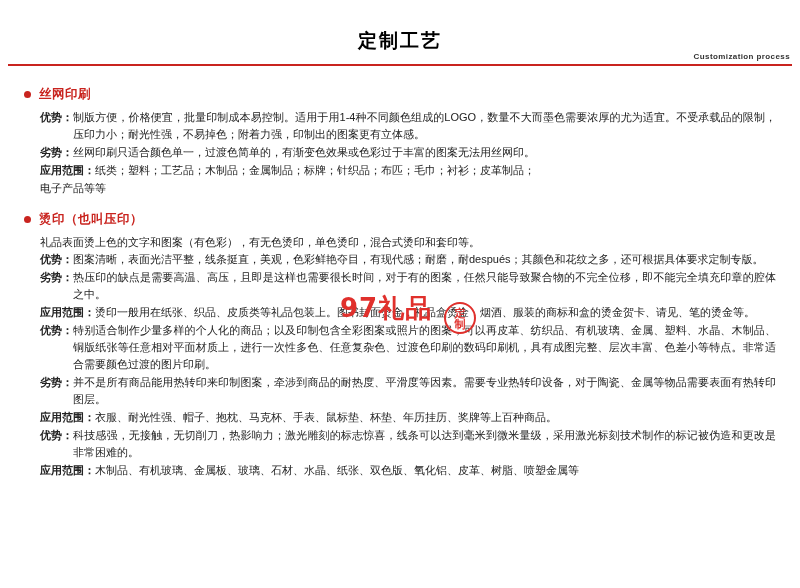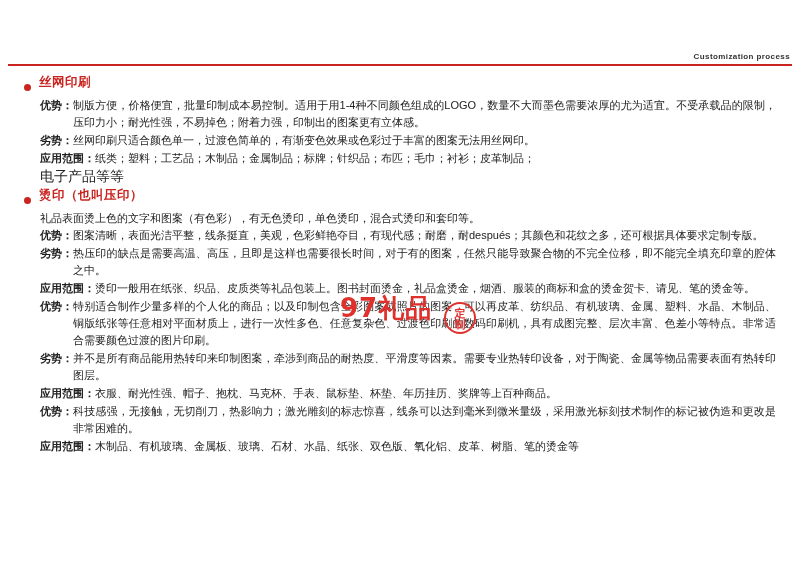--- a/index.html
+++ b/index.html
@@ -54,22 +54,22 @@
     height: 2px;
     background: #c9241f;
   }
   
   .section {
     margin: 0 0 0 0;
     padding: 0 0 0 0;
   }
   .sec-head {
     display: flex;
-    align-items: flex-end;
-    margin: 2px 0 6px 24px;
+    align-items: center;
+    margin: 14px 0 6px 24px;
   }
   .bullet {
     width: 7px;
     height: 7px;
     border-radius: 50%;
     background: #c9241f;
     margin-right: 8px;
     flex: 0 0 auto;
   }
   .sec-title {
@@ -96,21 +96,21 @@
     font-weight: bold;
   }
   .row-text {
     flex: 1 1 auto;
     font-size: 11px;
     line-height: 17px;
     color: #222222;
     text-align: justify;
   }
   .row-cont {
-    font-size: 14px;
+    font-size: 11px;
     line-height: 17px;
     color: #222222;
   }
   .plain {
     margin-left: 40px;
     margin-right: 24px;
     font-size: 11px;
     line-height: 17px;
     color: #222222;
   }
@@ -146,20 +146,21 @@
     padding-top: 4px;
     box-sizing: border-box;
   }
 </style>
 </head>
 <body>
 
 <div class="page">
 
   <div class="header">
+    <div class="header-title">定制工艺</div>
     <div class="header-sub">Customization process</div>
     <div class="header-rule"></div>
   </div>
 
   <div class="section">
     <div class="sec-head">
       <span class="bullet"></span>
       <span class="sec-title">丝网印刷</span>
     </div>
     <div class="rows">
@@ -219,21 +220,21 @@
   </div>
 
   <div class="section">
     <div class="rows">
       <div class="row">
         <span class="row-label">优势：</span>
         <span class="row-text">科技感强，无接触，无切削刀，热影响力；激光雕刻的标志惊喜，线条可以达到毫米到微米量级，采用激光标刻技术制作的标记被伪造和更改是非常困难的。</span>
       </div>
       <div class="row">
         <span class="row-label">应用范围：</span>
-        <span class="row-text">木制品、有机玻璃、金属板、玻璃、石材、水晶、纸张、双色版、氧化铝、皮革、树脂、笔的烫金等</span>
+        <span class="row-text">木制品、有机玻璃、金属板、玻璃、石材、水晶、纸张、双色版、氧化铝、皮革、树脂、喷塑金属等</span>
       </div>
     </div>
   </div>
 
   <div class="watermark">
     <div class="wm-text">97礼品</div>
     <div class="wm-badge">
       <div>定</div>
       <div>制</div>
     </div>

